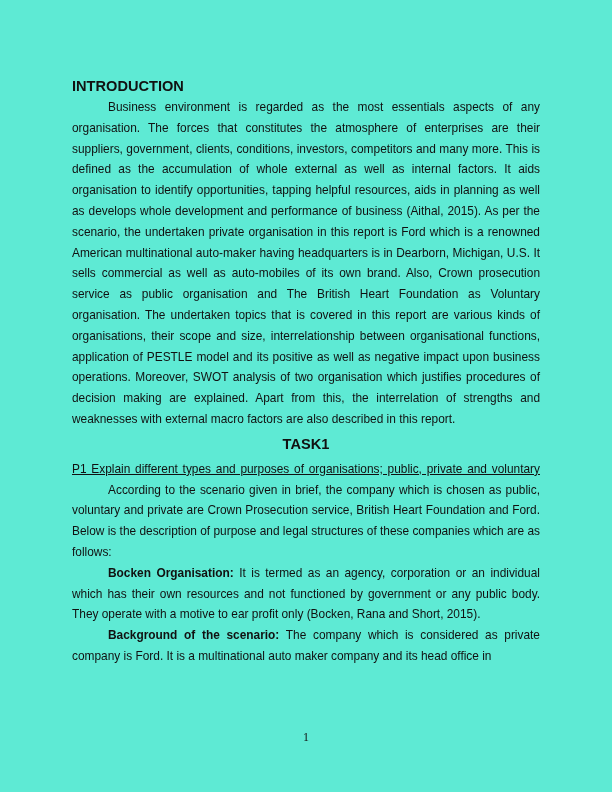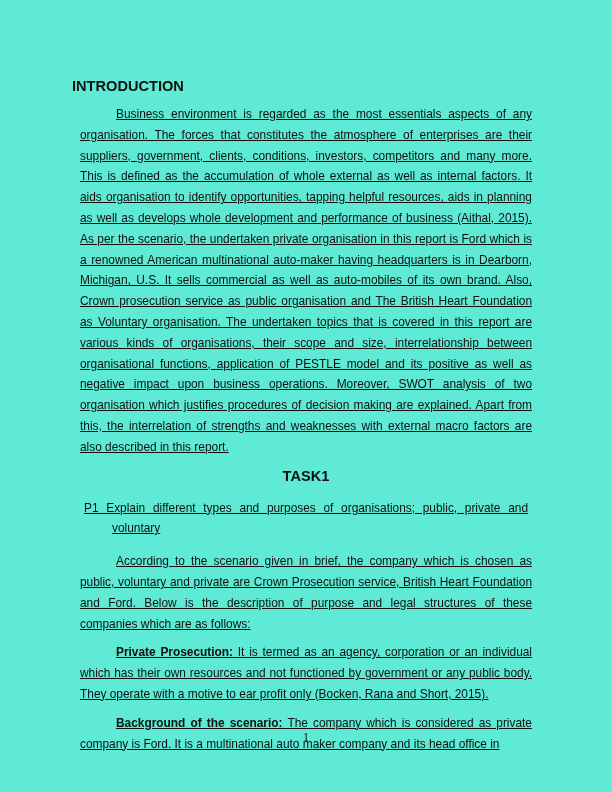--- a/index.html
+++ b/index.html
@@ -12,24 +12,24 @@
       font-family: "Liberation Sans", sans-serif; font-size: 11.9px; color: #111;
       line-height: 20.8px;
     }
     h1.heading {
       font-family: "Liberation Sans", sans-serif; font-weight: bold; font-size: 14.6px;
       margin: 0; padding: 0; line-height: 20px; color: #111;
     }
     .h-intro { margin-bottom: 1px !important; }
     .h-task { margin-top: 4px !important; margin-bottom: 5px !important; text-align: center; }
     p.para {
-      margin: 8px; text-align: justify; text-indent: 36px; text-decoration: underline;
+      margin: 0; text-align: justify; text-indent: 36px;
     }
     .subheading {
-      margin: 12px; text-decoration: underline; text-align: justify;
+      margin: 0; text-decoration: underline; text-align: justify;
       padding-left: 28px; text-indent: -28px;
     }
     .subheading .l1 { display: block; text-align-last: justify; }
     .subheading .l2 { display: block; }
     b.lead { font-weight: bold; }
     .page-number {
       position: absolute; top: 730px; left: 0; width: 612px; text-align: center;
       font-family: "Liberation Serif", serif; font-size: 12px; color: #111;
     }
   </style>
@@ -39,17 +39,17 @@
 <div class="page">
   <div class="content">
     <h1 class="heading h-intro">INTRODUCTION</h1>
     <p class="para">Business environment is regarded as the most essentials aspects of any organisation. The forces that constitutes the atmosphere of enterprises are their suppliers, government, clients, conditions, investors, competitors and many more. This is defined as the accumulation  of whole external as well as internal factors. It aids organisation to identify opportunities, tapping helpful resources, aids in planning as well as develops whole development and performance of business (Aithal, 2015). As per the scenario, the undertaken private organisation in this report is Ford which is a renowned American multinational auto-maker having headquarters is in Dearborn, Michigan, U.S. It sells commercial as well as auto-mobiles of its own brand. Also, Crown prosecution service as public organisation and The British Heart Foundation as Voluntary organisation. The undertaken topics that is covered in this report are various kinds of organisations, their scope and size, interrelationship between organisational functions, application of PESTLE model and its positive as well as negative impact upon business operations. Moreover, SWOT analysis of two organisation which justifies procedures of decision making are explained. Apart from this, the interrelation of strengths and weaknesses with external macro factors are also described in this report.</p>
 
     <h1 class="heading h-task">TASK1</h1>
     <div class="subheading">
       <span class="l1">P1 Explain different types and purposes of organisations; public, private and voluntary</span>
     </div>
     <p class="para">According to the scenario given in brief, the company which is chosen as public, voluntary and private are Crown Prosecution service, British Heart Foundation and Ford. Below is the description of purpose and legal structures of these companies which are as follows:</p>
-    <p class="para"><b class="lead">Private Prosecution:</b><span> It is termed as an agency, corporation or an individual which has  their own resources and not functioned by government or any public body. They operate with a motive to ear profit only (Bocken, Rana and Short, 2015).</span></p>
+    <p class="para"><b class="lead">Bocken Organisation:</b><span> It is termed as an agency, corporation or an individual which has  their own resources and not functioned by government or any public body. They operate with a motive to ear profit only (Bocken, Rana and Short, 2015).</span></p>
     <p class="para"><b class="lead">Background of the scenario:</b><span> The company which is considered as private company is Ford. It is a multinational auto maker company and its head office in</span></p>
   </div>
   <div class="page-number">1</div>
 </div>
 
 </body></html>

